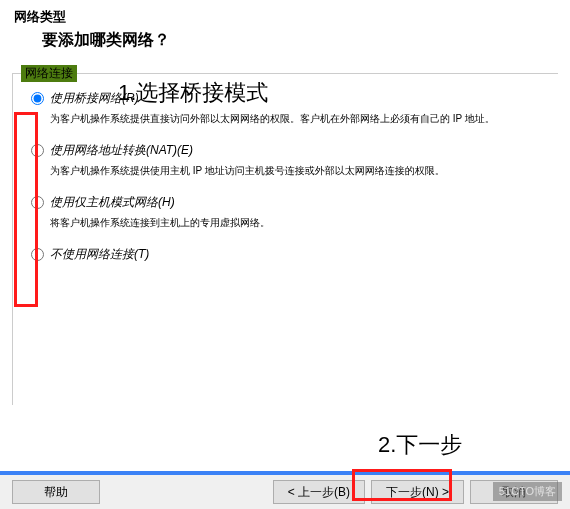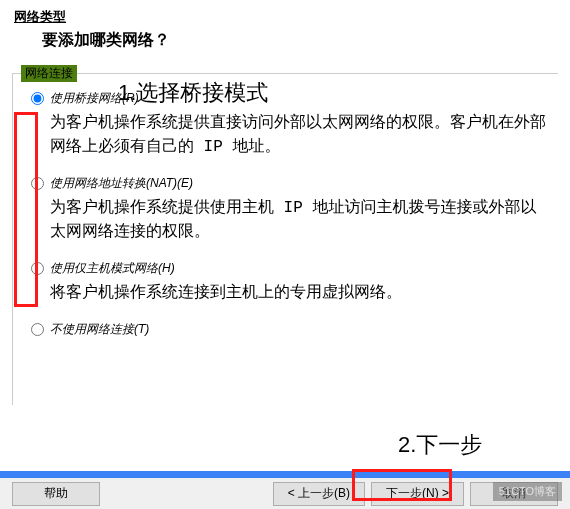--- a/index.html
+++ b/index.html
@@ -14,21 +14,20 @@
       position: relative;
       overflow: hidden;
     }
     .header {
       padding: 8px 14px 4px 14px;
     }
     .page-title {
       font-weight: bold;
       font-size: 13px;
       margin-bottom: 4px;
-      text-decoration: underline;
     }
     .page-subtitle {
       font-size: 16px;
       padding-left: 28px;
       font-weight: bold;
     }
     .fieldset {
       border: 1px solid #ccc;
       border-bottom: none;
       border-right: none;
@@ -55,32 +54,31 @@
     .radio-input {
       margin: 0 6px 0 0;
       width: 13px;
       height: 13px;
     }
     .radio-label {
       font-size: 12px;
       font-style: italic;
     }
     .radio-desc {
-      font-size: 16px;
+      font-size: 10px;
       margin: 4px 0 0 19px;
       line-height: 1.5;
-      font-family: Liberation Mono, monospace;
     }
     .button-bar {
       position: absolute;
       bottom: 0;
       left: 0;
       right: 0;
       height: 38px;
-      border-top: 7px solid #3b82f6;
+      border-top: 4px solid #3b82f6;
       display: flex;
       align-items: center;
       padding: 0 12px;
       background: #f0f0f0;
     }
     .btn {
       font-family: inherit;
       font-size: 12px;
       padding: 4px 14px;
       min-width: 88px;
@@ -165,16 +163,16 @@
   <div class="spacer"></div>
   <button class="btn">&lt; 上一步(B)</button>
   <div class="gap"></div>
   <button class="btn">下一步(N) &gt;</button>
   <div class="gap"></div>
   <button class="btn">取消</button>
 </div>
 
 <div class="annot-text" style="left:118px; top:78px; font-size:22px;">1.选择桥接模式</div>
 <div class="annot-box" style="left:14px; top:112px; width:24px; height:195px;"></div>
-<div class="annot-text" style="left:378px; top:430px; font-size:22px;margin-left:20px;">2.下一步</div>
+<div class="annot-text" style="left:378px; top:430px; font-size:22px;">2.下一步</div>
 <div class="annot-box" style="left:352px; top:469px; width:100px; height:32px;"></div>
 
 <div class="watermark">51CTO博客</div>
 
 </body></html>

